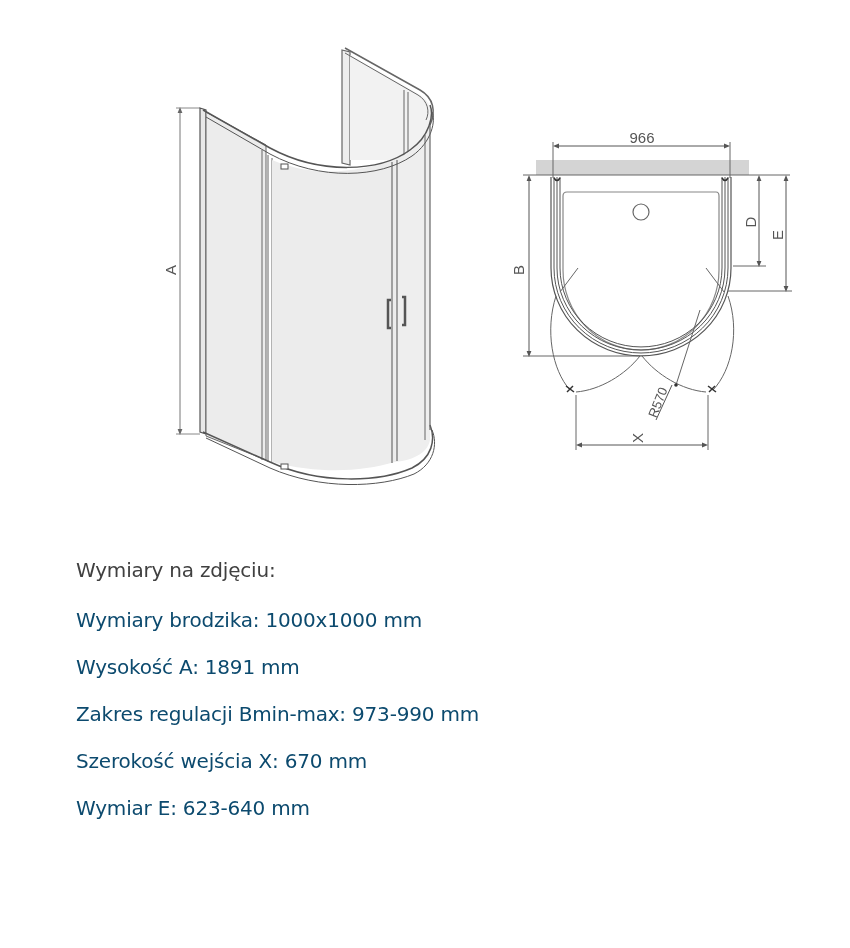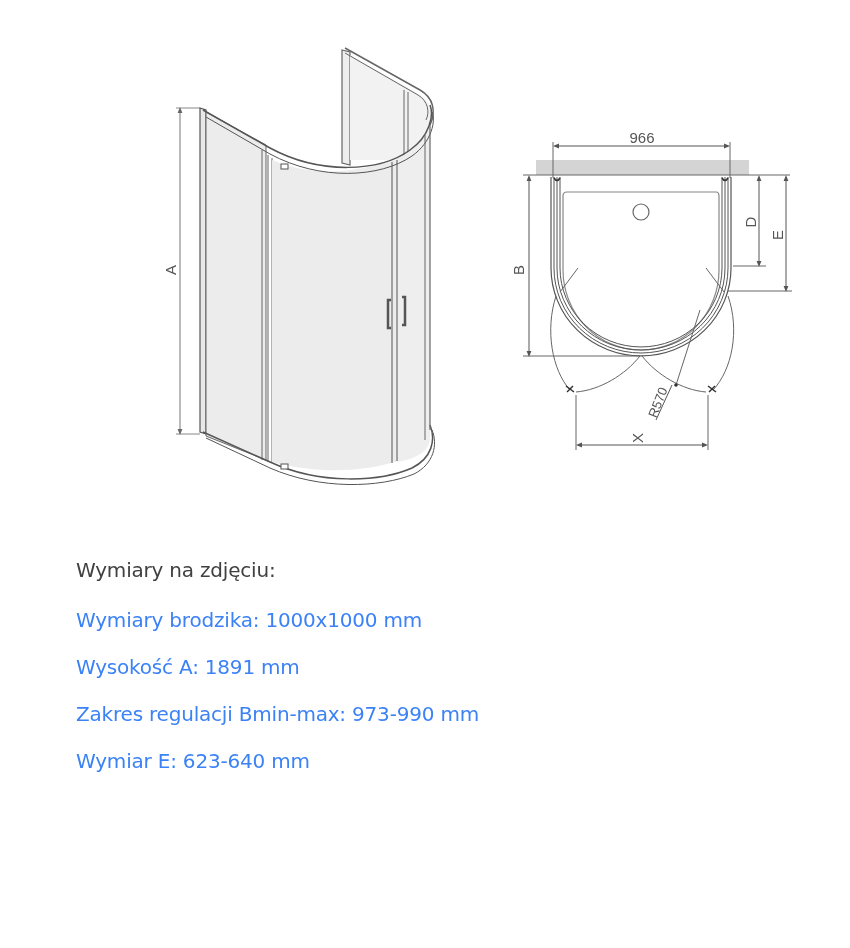--- a/index.html
+++ b/index.html
@@ -3,21 +3,21 @@
   <meta charset="utf-8">
   <style>
     html, body { margin: 0; padding: 0; background: #ffffff; }
     body { width: 850px; height: 948px; position: relative; overflow: hidden;
            font-family: "DejaVu Sans", "Liberation Sans", sans-serif; }
     .figure { position: absolute; left: 0; top: 0; width: 850px; height: 520px; }
     .figure svg { position: absolute; left: 0; top: 0; }
     .dim-label { font-family: "Liberation Sans", sans-serif; fill: #555; font-size: 15px; }
     .specs { position: absolute; left: 76px; top: 556px; width: 700px; }
     .specs h3 { margin: 0 0 22px 0; font-weight: normal; font-size: 20px; color: #404040; letter-spacing: -0.2px; line-height: 28px; }
-    .spec-item { font-size: 20px; color: #3b82f6; line-height: 28px; margin-bottom: 19px; letter-spacing: -0.2px; }
+    .spec-item { font-size: 20px; color: #0c4a6e; line-height: 28px; margin-bottom: 19px; letter-spacing: -0.2px; }
   </style>
 </head>
 <body>
 
 <div class="figure">
 
   <svg width="850" height="520">
     <defs>
       <marker id="arr" viewBox="0 0 10 10" refX="5" refY="5" markerWidth="6" markerHeight="6" orient="auto-start-reverse">
         <path d="M0,1 L10,5 L0,9 z" fill="#666"></path>
@@ -148,14 +148,15 @@
     <text class="dim-label" transform="translate(662,404) rotate(-68)" text-anchor="middle" style="font-size:13px">R570</text>
     <line x1="656" y1="420" x2="672" y2="385" stroke="#555" stroke-width="1"></line>
   </svg>
 </div>
 
 <div class="specs">
   <h3>Wymiary na zdjęciu:</h3>
   <div class="spec-item">Wymiary brodzika: 1000x1000 mm</div>
   <div class="spec-item">Wysokość A: 1891 mm</div>
   <div class="spec-item">Zakres regulacji Bmin-max: 973-990 mm</div>
+  <div class="spec-item">Szerokość wejścia X: 670 mm</div>
   <div class="spec-item">Wymiar E: 623-640 mm</div>
 </div>
 
 </body></html>

